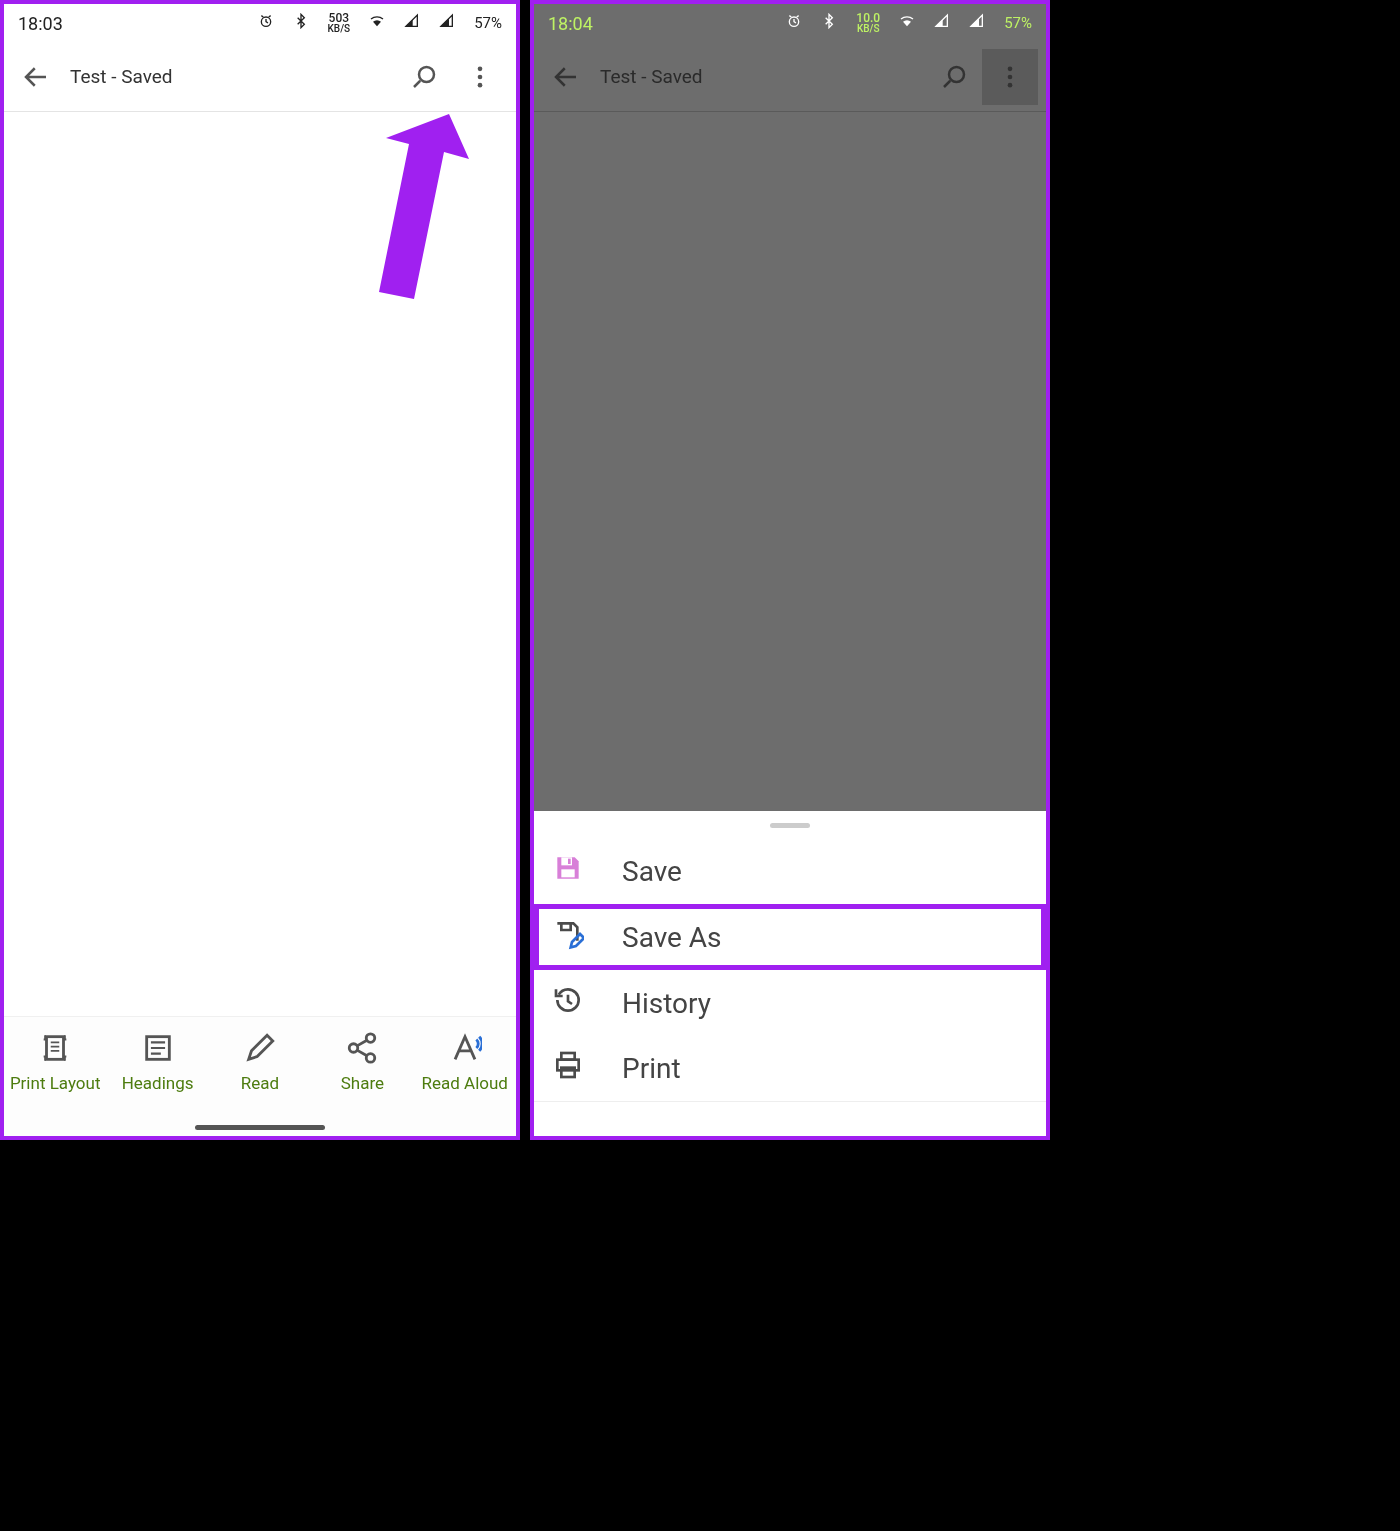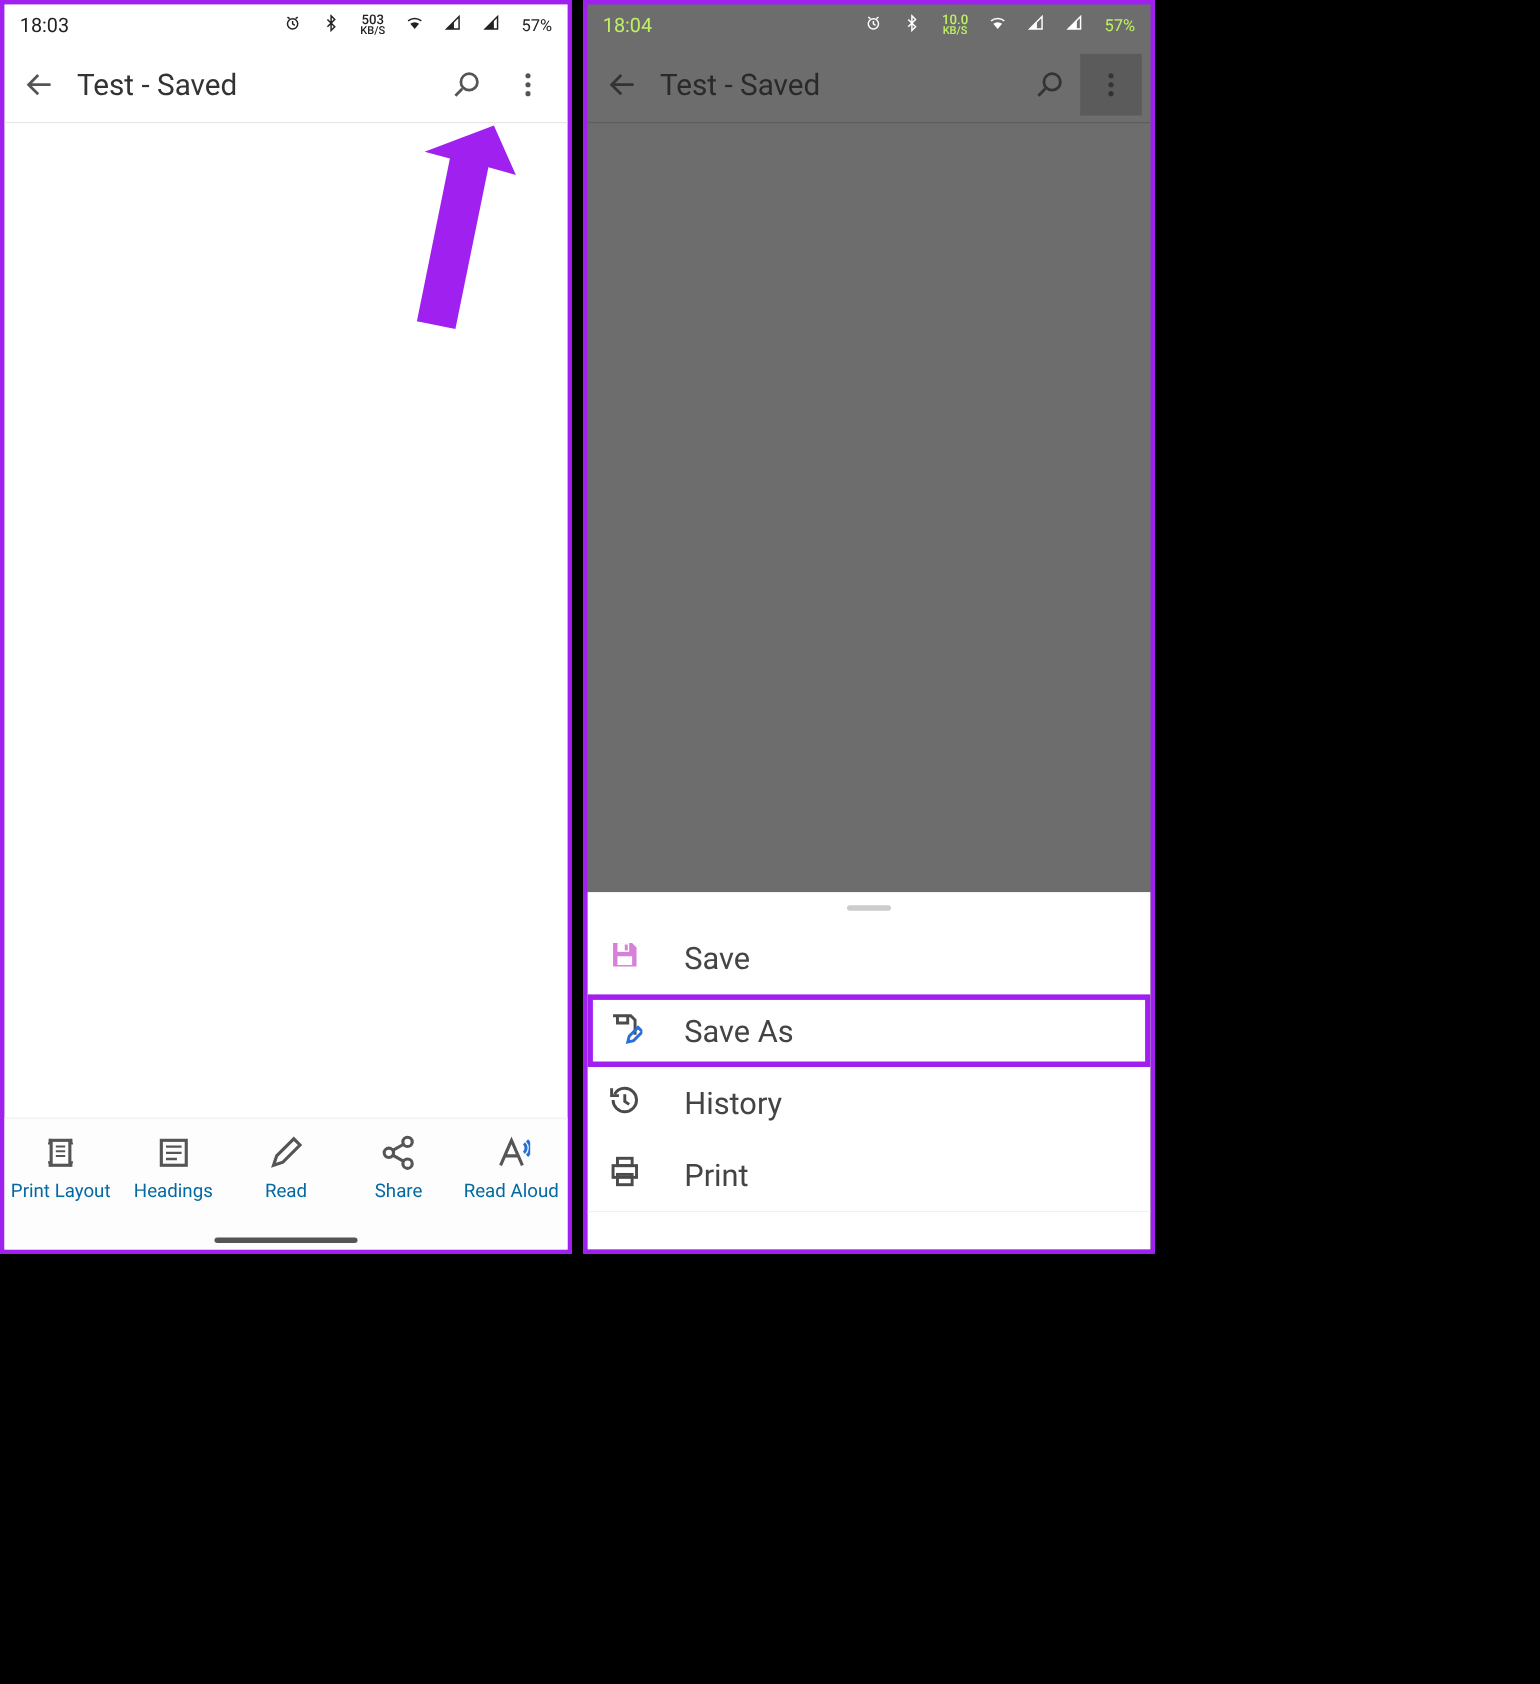--- a/index.html
+++ b/index.html
@@ -43,42 +43,42 @@
   
   .app-bar {
     height: 70px;
     display:flex;
     align-items:center;
     padding: 0 8px;
     border-bottom:1px solid #e4e4e4;
   }
   .phone.right .app-bar { border-bottom:1px solid #5a5a5a;}
   .app-bar .back { width:48px; display:flex; align-items:center; justify-content:center;}
-  .app-bar .title { flex:1; font-size:27px; color:#333; padding-left:10px;}
+  .app-bar .title { flex:1; font-size:19px; color:#333; padding-left:10px;}
   .phone.right .app-bar .title{ color:#2a2a2a;}
   .app-bar .action { width:56px; height:56px; display:flex; align-items:center; justify-content:center;}
   .phone.right .more-highlight{ background:#5b5b5b;}
 
   
   .doc-area { position:relative; flex:1; background:#fff;}
   .phone.right .doc-area{ background:#6d6d6d;}
 
   
   .bottom-bar {
     position:absolute;
     bottom:0; left:0; right:0;
     height:120px;
     border-top:1px solid #f0f0f0;
     background:#fdfdfd;
     display:flex;
     justify-content:space-around;
     align-items:flex-start;
     padding-top:14px;
   }
-  .bottom-item{ display:flex; flex-direction:column; align-items:center; gap:8px; font-size:17px; color:#0369a1; width:95px;}
+  .bottom-item{ display:flex; flex-direction:column; align-items:center; gap:8px; font-size:17px; color:#4d7c0f; width:95px;}
   .bottom-item svg{ width:34px; height:34px; }
 
   
   .nav-handle{
     position:absolute;
     bottom:6px; left:50%;
     transform:translateX(-50%);
     width:130px; height:5px;
     background:#555; border-radius:3px;
   }

